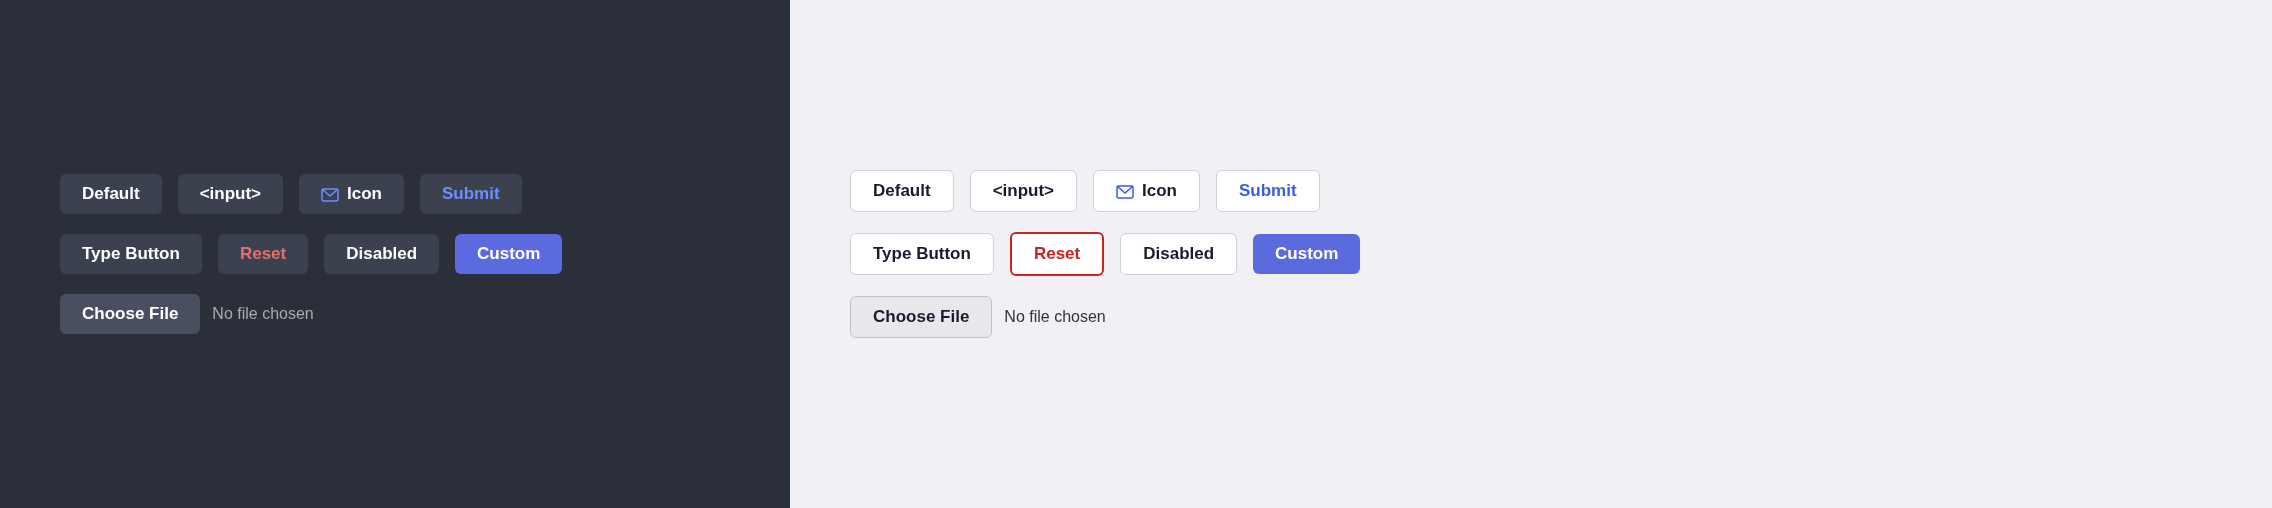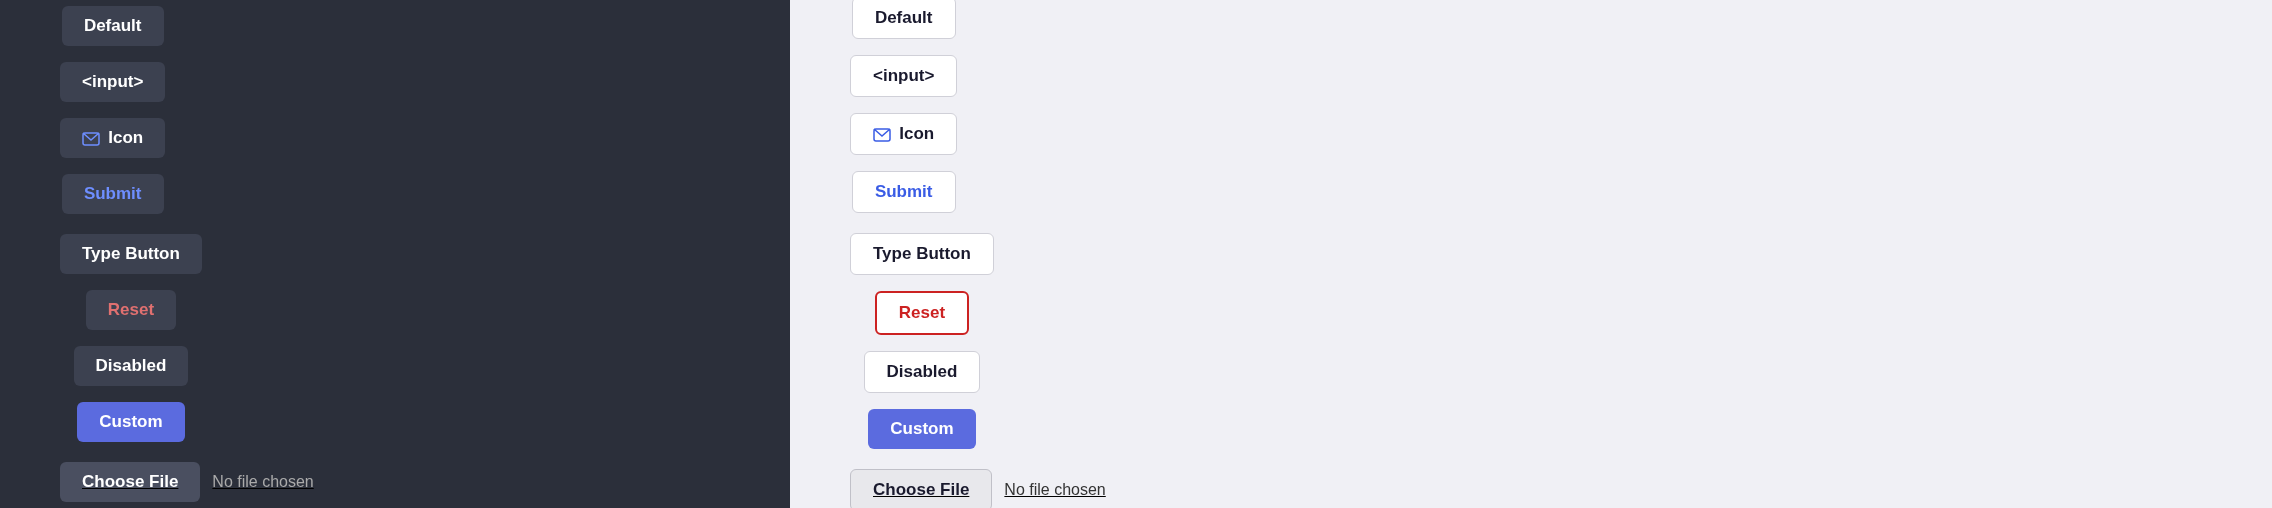--- a/index.html
+++ b/index.html
@@ -26,21 +26,21 @@
       flex-shrink: 0;
     }
 
     .panel-light {
       background-color: #f0f0f5;
       flex: 1;
     }
 
     .button-row {
       display: flex;
-      flex-direction: column;
+      flex-direction: row;
       gap: 16px;
       align-items: center;
       border-radius: 6px;
     }
 
     
     .dark-btn {
       padding: 10px 22px;
       border-radius: 6px;
       font-size: 17px;
@@ -144,21 +144,20 @@
       background-color: #5b6bdf;
       border: none;
       color: #ffffff;
     }
 
     
     .file-row {
       display: flex;
       align-items: center;
       gap: 12px;
-      text-decoration: underline;
     }
 
     .file-btn-dark {
       background-color: #4a4f60;
       color: #ffffff;
       border: none;
       border-radius: 6px;
       padding: 10px 22px;
       font-size: 17px;
       font-weight: 700;

